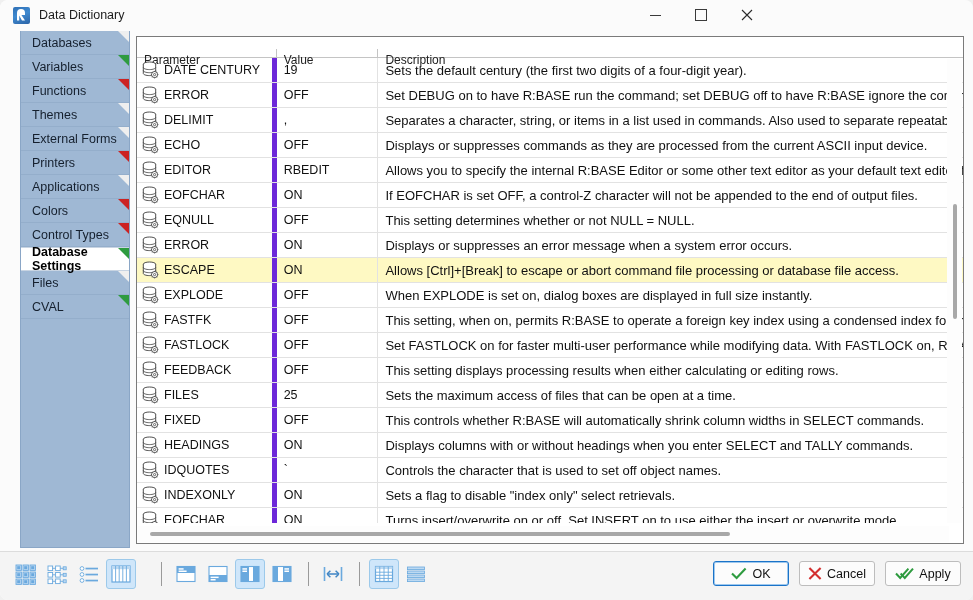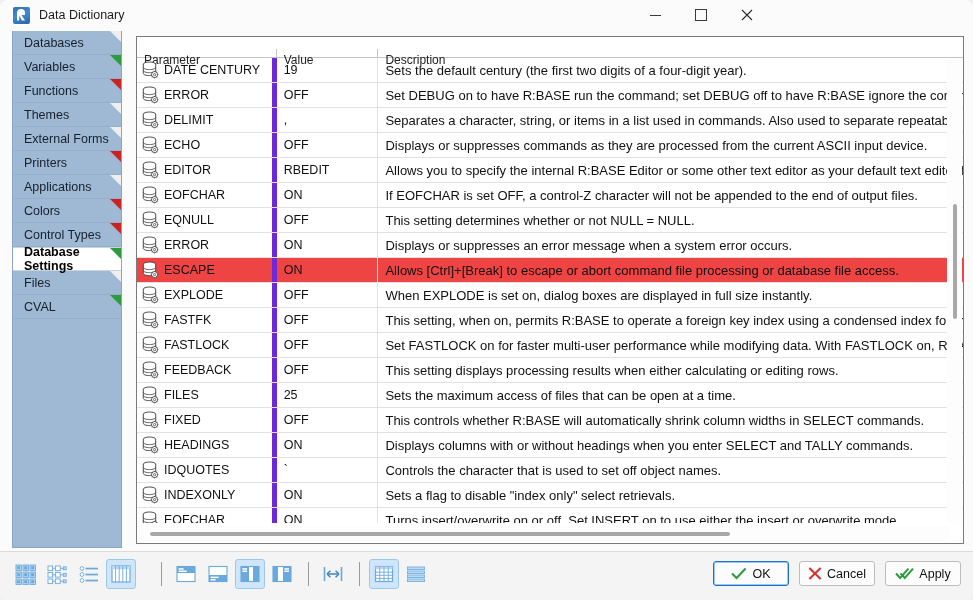--- a/index.html
+++ b/index.html
@@ -38,21 +38,21 @@
     width:46px;height:30px;display:flex;align-items:center;justify-content:center;
     color:#3a3a3a;flex:none;
   }
   #winbtns{position:absolute;right:0;top:0;display:flex;}
   .wb-min{width:11px;height:1px;background:#3a3a3a;}
   .wb-max{width:10px;height:10px;border:1px solid #3a3a3a;}
   .wb-close svg{display:block;}
 
   
   #sidebar{
-    position:absolute;left:12px;top:31px;width:110px;height:517px;
+    position:absolute;left:20px;top:31px;width:110px;height:517px;
     background:#9fb8d4;
     border:1px solid #8aa6c6;border-top:none;
     box-sizing:border-box;
   }
   .side-item{
     position:relative;height:24px;box-sizing:border-box;
     padding-left:11px;display:flex;align-items:center;
     font-size:12.5px;color:#15202e;
     border-bottom:1px solid #94aecb;
   }
@@ -85,21 +85,21 @@
   .h-desc{width:586px;border-right:none;}
 
   #gridbody{
     position:absolute;left:0;top:21px;width:100%;height:465px;
     overflow:hidden;
   }
   .grow{
     height:25px;display:flex;box-sizing:border-box;
     border-bottom:1px solid #e2e2e2;
   }
-  .grow.sel{background:#ef4444;}
+  .grow.sel{background:#fef9c3;}
   .c-param{
     width:140px;box-sizing:border-box;border-right:5px solid #6d28d9;
     display:flex;align-items:center;padding-left:4px;overflow:hidden;
   }
   .c-value{
     width:102px;box-sizing:border-box;border-right:1px solid #e2e2e2;
     display:flex;align-items:center;padding-left:7px;
     font-size:12.5px;color:#111;overflow:hidden;white-space:nowrap;
   }
   .c-desc{

